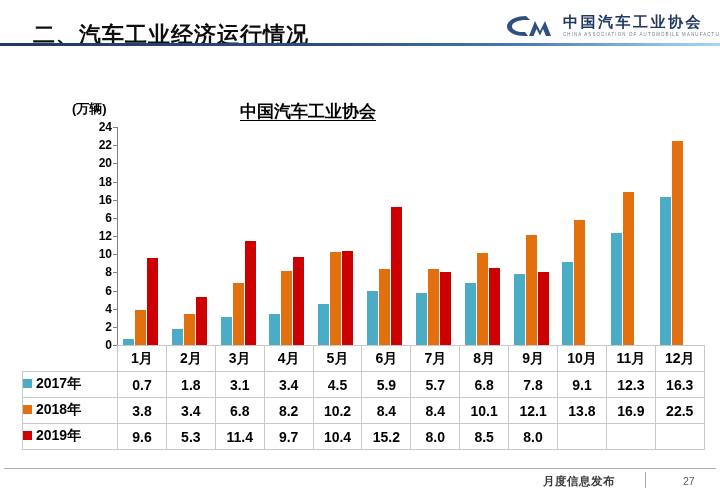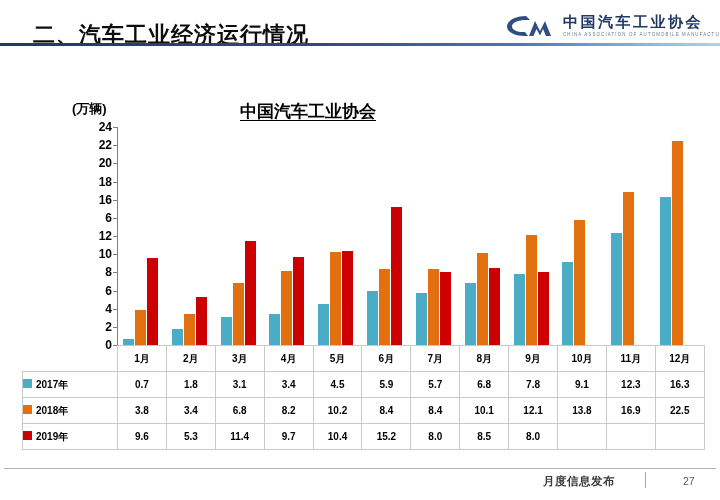--- a/index.html
+++ b/index.html
@@ -165,21 +165,21 @@
   
   #data-table {
     position: absolute;
     left: 22px;
     top: 345px;
     border-collapse: collapse;
     table-layout: fixed;
   }
   #data-table td, #data-table th {
     border: 1px solid #c9c9c9;
-    font-size: 10px;
+    font-size: 14px;
     font-weight: bold;
     color: #000;
     text-align: center;
     height: 26px;
     padding: 0;
     box-sizing: border-box;
     background: #ffffff;
   }
   #data-table .legend-col {
     width: 95px;

